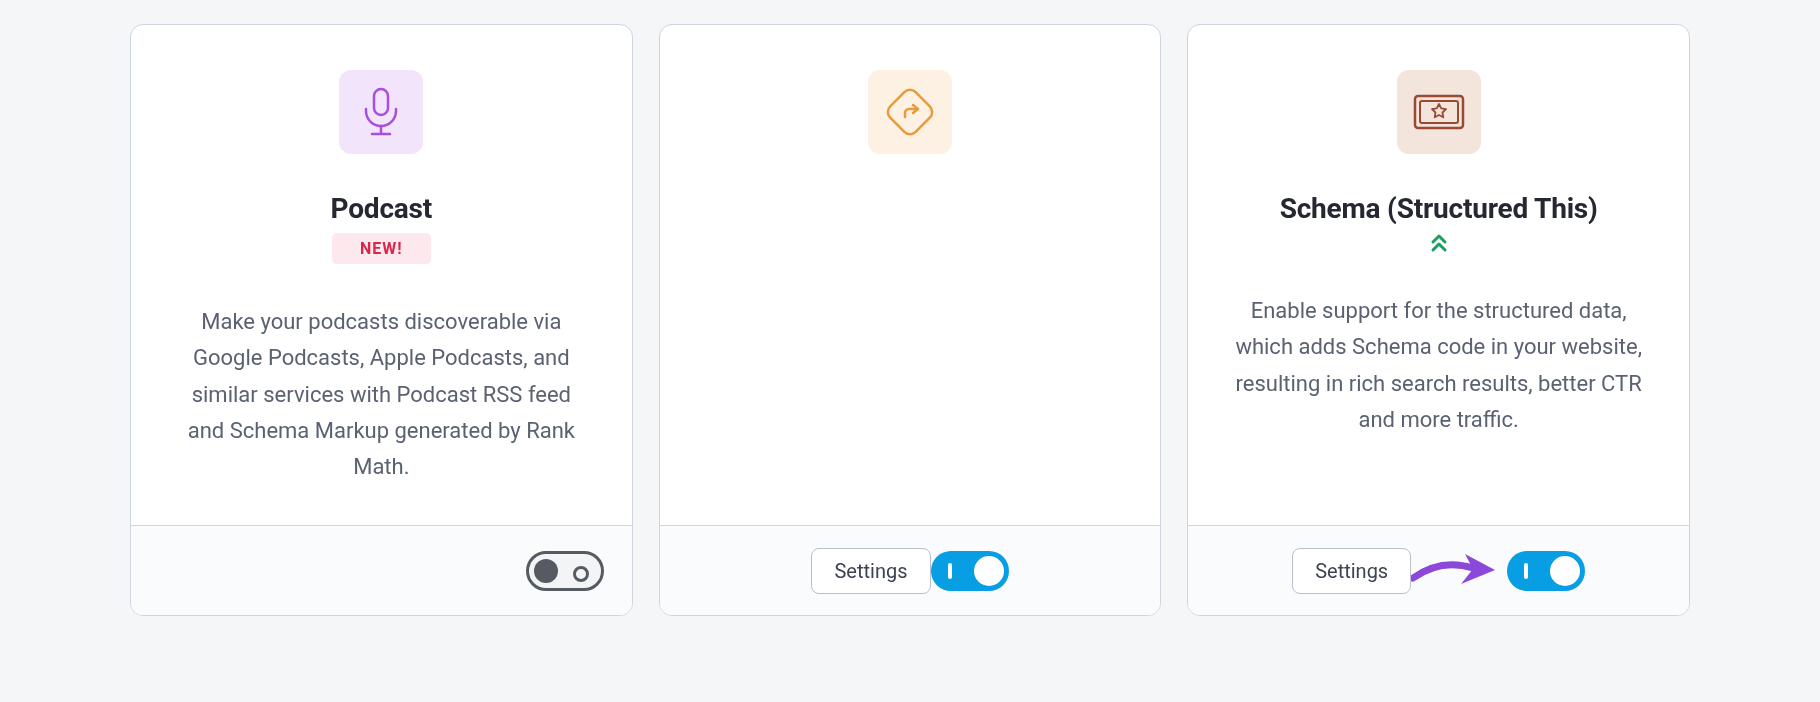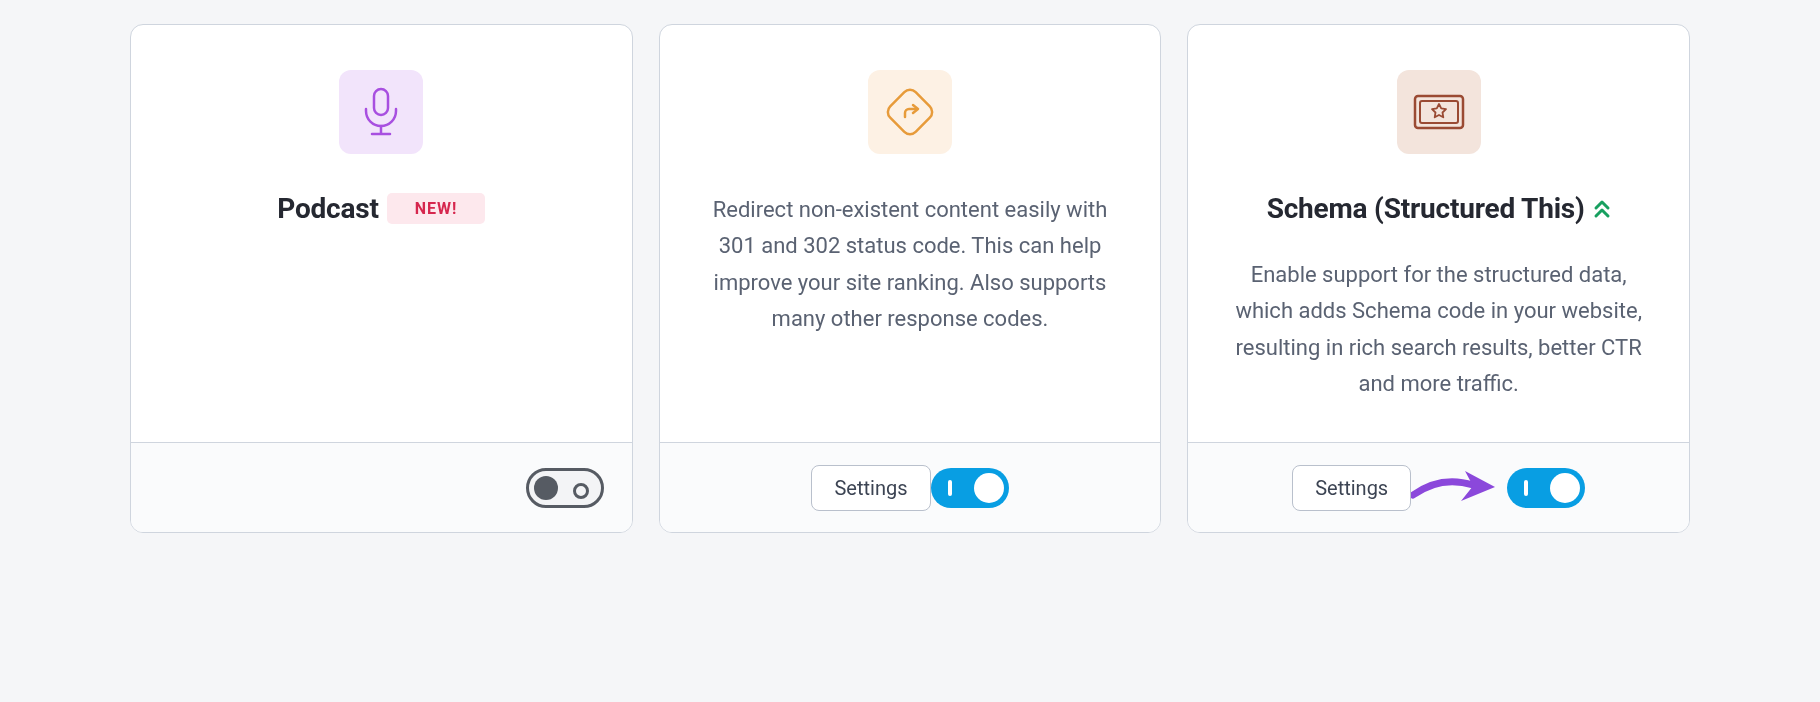--- a/index.html
+++ b/index.html
@@ -41,21 +41,22 @@
       margin-bottom: 38px;
     }
     .icon-tile.purple { background: #f2e4fb; }
     .icon-tile.orange { background: #fdf1e4; }
     .icon-tile.brown  { background: #f3e4dc; }
     .card-title-row {
       display: flex;
       align-items: center;
       justify-content: center;
       gap: 8px;
-      margin-bottom: 32px;
+      margin-bottom: 40px;
+      flex-direction: column;
     }
     .card-title {
       font-size: 28px;
       font-weight: 700;
       color: #252831;
       letter-spacing: -0.2px;
     }
     .badge-new {
       background: #fde8ed;
       color: #d6274e;
@@ -168,36 +169,36 @@
           <rect x="15" y="2" width="14" height="26" rx="7" stroke="#a84fe0" stroke-width="2.5" fill="none"></rect>
           <path d="M7 22 v2 a15 15 0 0 0 30 0 v-2" stroke="#a84fe0" stroke-width="2.5" fill="none" stroke-linecap="round"></path>
           <line x1="22" y1="39" x2="22" y2="46" stroke="#a84fe0" stroke-width="2.5" stroke-linecap="round"></line>
           <line x1="13" y1="47" x2="31" y2="47" stroke="#a84fe0" stroke-width="2.5" stroke-linecap="round"></line>
         </svg>
       </div>
       <div class="card-title-row">
         <h3 class="card-title">Podcast</h3>
         <span class="badge-new">NEW!</span>
       </div>
+      <p class="card-desc">Make your podcasts discoverable via Google Podcasts, Apple Podcasts, and similar services with Podcast RSS feed and Schema Markup generated by Rank Math.</p>
     </div>
     <div class="card-footer right-only">
       <div class="toggle off"></div>
     </div>
   </div>
 
   <div class="card">
     <div class="card-body">
       <div class="icon-tile orange">
         <svg width="54" height="54" viewBox="0 0 54 54" fill="none">
           <rect x="9" y="9" width="36" height="36" rx="8" transform="rotate(45 27 27)" stroke="#e79b3a" stroke-width="2.5" fill="none"></rect>
           <path d="M22 32 v-4 a4 4 0 0 1 4-4 h7" stroke="#e79b3a" stroke-width="2.5" fill="none" stroke-linecap="round"></path>
           <path d="M30 20 l5 4 l-5 4" stroke="#e79b3a" stroke-width="2.5" fill="none" stroke-linecap="round" stroke-linejoin="round"></path>
         </svg>
       </div>
-      <p class="card-desc">Redirect non-existent content easily with 301 and 302 status code. This can help improve your site ranking. Also supports many other response codes.</p>
     </div>
     <div class="card-footer">
       <button class="settings-btn">Settings</button>
       <div class="toggle on"></div>
     </div>
   </div>
 
   <div class="card">
     <div class="card-body">
       <div class="icon-tile brown">

